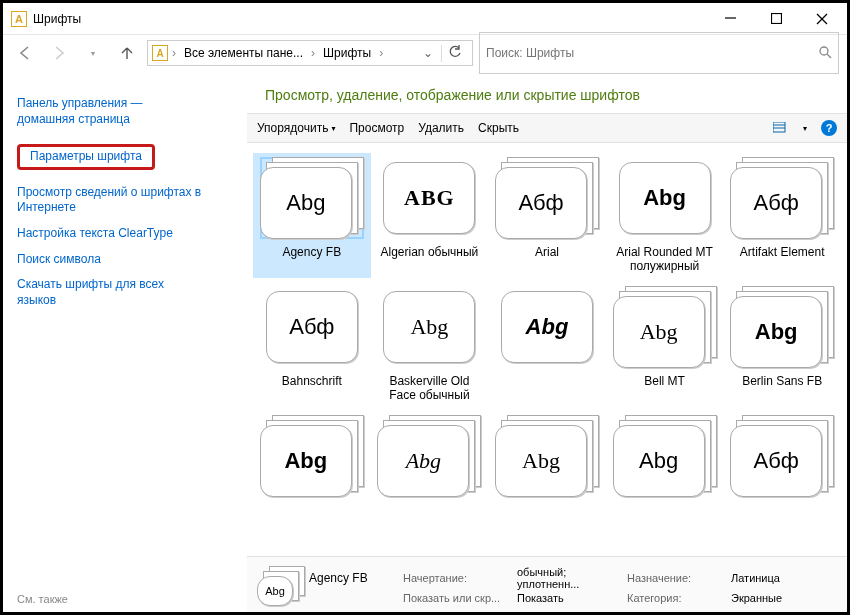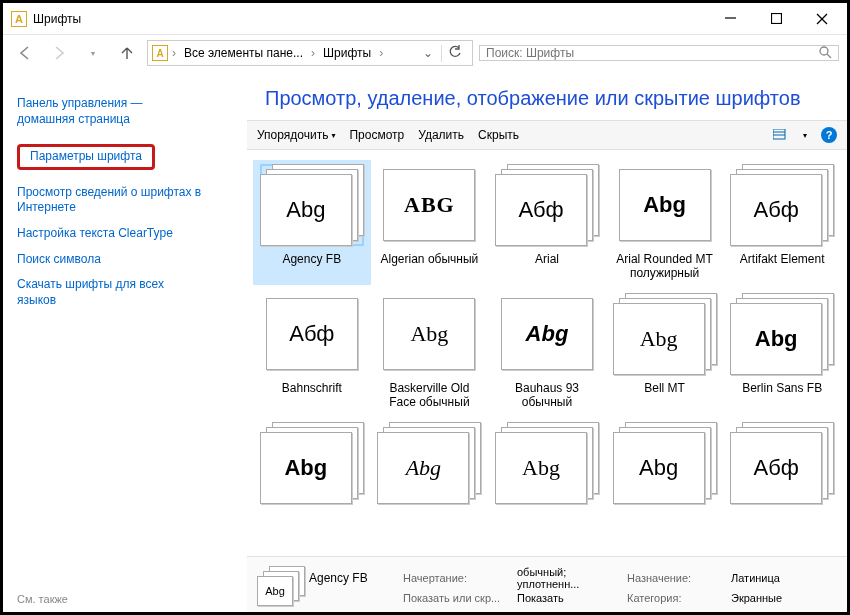--- a/index.html
+++ b/index.html
@@ -13,45 +13,45 @@
 .navbar { height: 36px; display: flex; align-items: center; padding: 0 8px; gap: 6px; }
 .navbtn { width: 28px; height: 28px; display: flex; align-items: center; justify-content: center; color: #999; }
 .navbtn.enabled { color: #000; }
 .addrbox { flex: 1; height: 26px; border: 1px solid #ccc; display: flex; align-items: center; padding: 0 4px; gap: 4px; }
 .addrbox .icon-font { width: 16px; height: 16px; background: #fff; border: 1px solid #d9a721; display: flex; align-items: center; justify-content: center; color: #d9a721; font-weight: bold; font-size: 10px; }
 .crumb { padding: 0 4px; white-space: nowrap; }
 .crumb-sep { color: #888; }
 .addrbox .spacer { flex: 1; }
 .addrbox .dropdown { color: #666; padding: 0 4px; }
 .addrbox .refresh { color: #555; padding: 0 6px; border-left: 1px solid #ddd; }
-.searchbox { width: 360px; height: 16px; border: 1px solid #ccc; display: flex; align-items: center; padding: 0 6px; color: #888; }
+.searchbox { width: 360px; height: 42px; border: 1px solid #ccc; display: flex; align-items: center; padding: 0 6px; color: #888; }
 .searchbox input { flex: 1; border: none; outline: none; font-size: 12px; color: #000; }
 .searchbox .sicon { color: #888; }
 .content { display: flex; height: calc(100% - 68px); gap: 28px; }
 .sidebar { width: 216px; padding: 20px 14px; border-right: 0; }
 .sidelink { color: #0066cc; font-size: 12px; padding: 5px 0; cursor: pointer; line-height: 1.3; }
 .sidelink.home { margin-bottom: 12px; }
 .sidelink.highlight { display: inline-block; border: 3px solid #c61a1a; border-radius: 4px; padding: 2px 10px; color: #0066cc; }
 .sidelabel { color: #888; font-size: 11px; margin-top: 280px; margin-bottom: 6px; }
 .main { flex: 1; display: flex; flex-direction: column; overflow: hidden; }
-.header { padding: 16px 26px 10px 18px; color: #1d4ed8; font-size: 20px; }
+.header { padding: 16px 26px 10px 18px; color: #4d7c0f; font-size: 14px; }
 .toolbar { height: 30px; background: #f6f6f6; border-top: 1px solid #e0e0e0; border-bottom: 1px solid #e0e0e0; display: flex; align-items: center; padding: 0 10px; gap: 14px; }
 .toolbtn { font-size: 12px; display: flex; align-items: center; gap: 3px; }
 .toolbar .spacer { flex: 1; }
 .toolicon { width: 16px; height: 16px; display: flex; align-items: center; justify-content: center; }
 .help { width: 16px; height: 16px; border-radius: 50%; background: #0078d7; color: #fff; font-size: 11px; font-weight: bold; display: flex; align-items: center; justify-content: center; }
 .grid { flex: 1; overflow: hidden; padding: 10px 6px; display: grid; grid-template-columns: repeat(5, 1fr); gap: 4px 0; align-content: start; }
 .fontitem { display: flex; flex-direction: column; align-items: center; padding: 4px; }
 .fontitem.selected .fontthumb-wrap { outline: 2px solid #99d1ff; outline-offset: -2px; }
 .fontitem.selected { background: #cce8ff; }
 .fontthumb-wrap { width: 104px; height: 82px; position: relative; }
 .fontthumb { position: absolute; width: 92px; height: 72px; background: #fff; border: 1px solid #aaa; display: flex; align-items: center; justify-content: center; font-size: 22px; box-shadow: 1px 1px 0 #ccc; }
 .fontthumb.back2 { left: 12px; top: 0; }
 .fontthumb.back1 { left: 6px; top: 5px; }
-.fontthumb.front { left: 0; top: 10px; }
+.fontthumb.front { left: 0; top: 10px; border-radius: 13px; }
 .fontitem.single .fontthumb.front { left: 6px; top: 5px; }
 .fontlabel { text-align: center; font-size: 12px; margin-top: 6px; line-height: 1.2; max-width: 110px; }
 .details { height: 56px; border-top: 1px solid #e0e0e0; display: flex; align-items: center; padding: 4px 10px; gap: 10px; background: #fafafa; }
 .details .mini { width: 42px; height: 38px; position: relative; }
 .details .mini .fontthumb { width: 36px; height: 30px; font-size: 11px; }
 .details .meta { flex: 1; display: grid; grid-template-columns: 90px 110px 1fr 100px 1fr; column-gap: 4px; row-gap: 2px; font-size: 11px; align-items: center; }
 .details .k { color: #666; }
 .details .name { font-size: 12px; }
 .caret { font-size: 8px; }
 </style>
@@ -206,21 +206,20 @@
         <div class="fontitem single">
           <div class="fontthumb-wrap">
             <div class="fontthumb front" style="font-family:serif">Abg</div>
           </div>
           <div class="fontlabel">Baskerville Old Face обычный</div>
         </div>
         <div class="fontitem single">
           <div class="fontthumb-wrap">
             <div class="fontthumb front" style="font-weight:900;font-style:italic">Abg</div>
           </div>
-          <div class="fontlabel">Bauhaus 93 обычный</div>
         </div>
         <div class="fontitem">
           <div class="fontthumb-wrap">
             <div class="fontthumb back2"></div>
             <div class="fontthumb back1"></div>
             <div class="fontthumb front" style="font-family:serif">Abg</div>
           </div>
           <div class="fontlabel">Bell MT</div>
         </div>
         <div class="fontitem">

